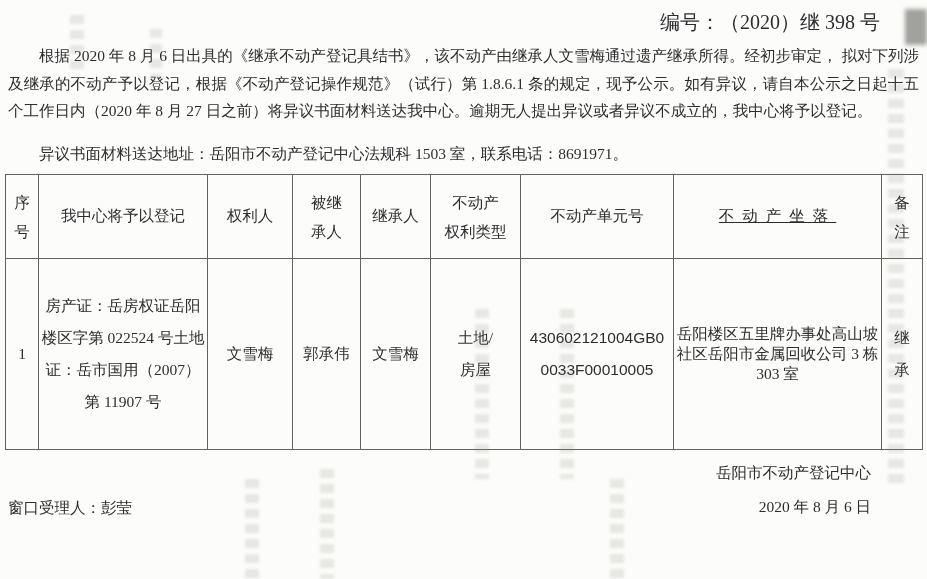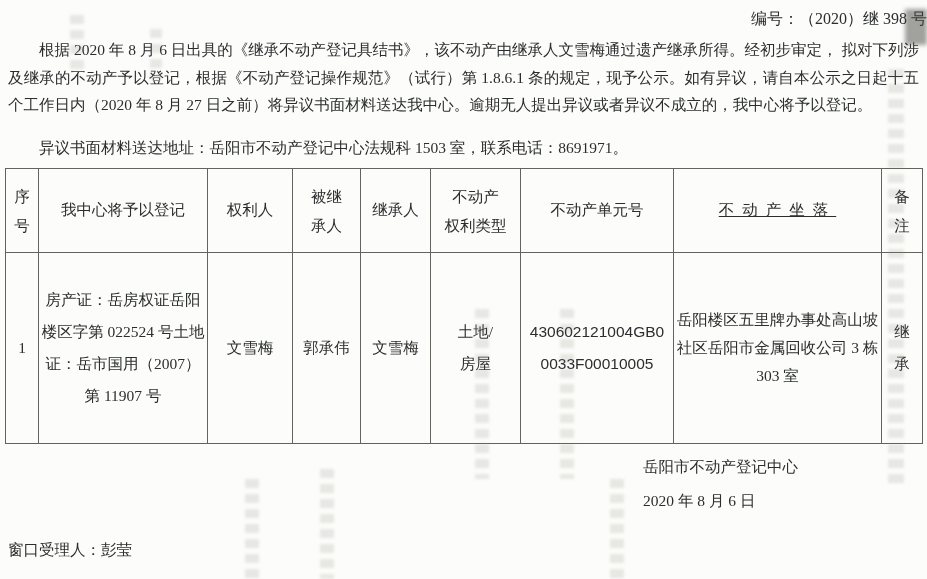--- a/index.html
+++ b/index.html
@@ -36,22 +36,23 @@
     width:880px;
     margin:17px 0 0 0;
     text-align:center;
     font-size:17px;
     font-weight:bold;
     letter-spacing:13px;
     color:#222425;
   }
   .doc-no {
     text-align:right;
+    padding-right:47px;
     margin-top:9px;
-    font-size:16px;
+    font-size:20px;
   }
   .para {
     margin:6px 8px 0 8px;
     font-size:15.5px;
     line-height:27.5px;
     text-align:justify;
     text-indent:31px;
   }
   .para.second { margin-top:15px; }
 
@@ -70,26 +71,26 @@
     font-size:15.5px;
     padding:0 2px;
     overflow:hidden;
   }
   tr.hdr    { height:84px; }
   tr.datarow{ height:191px; }
   th.stacked { line-height:29px; }
   th.loc-hdr { letter-spacing:8px;text-decoration:underline; }
   td.c-cert { text-align:justify; padding:0 9px; line-height:32px; }
   td.c-unit { font-family:"Liberation Sans","DejaVu Sans",sans-serif; font-size:15px; line-height:32px; }
-  td.c-loc  { padding:0 8px; line-height:28px; }
+  td.c-loc  { padding:0 8px; line-height:20px; }
   td.c-type, td.c-remark { line-height:32px; }
 
   .footer { position:relative; margin:0 8px; height:80px; font-size:15.5px; }
-  .acceptor { position:absolute; left:0; top:48px;margin-top:48px; }
-  .issuer-block { position:absolute; right:48px; top:13px; width:228px; text-align:left; }
+  .acceptor { position:absolute; left:0; top:48px; }
+  .issuer-block { position:absolute; right:48px; top:13px; width:228px; text-align:right; }
   .issuer-date { margin-top:13px; }
 </style>
 </head>
 <body>
 
 <div class="page">
 
   <div class="ghost g1"></div>
   <div class="ghost g2"></div>
   <div class="ghost g3"></div>

